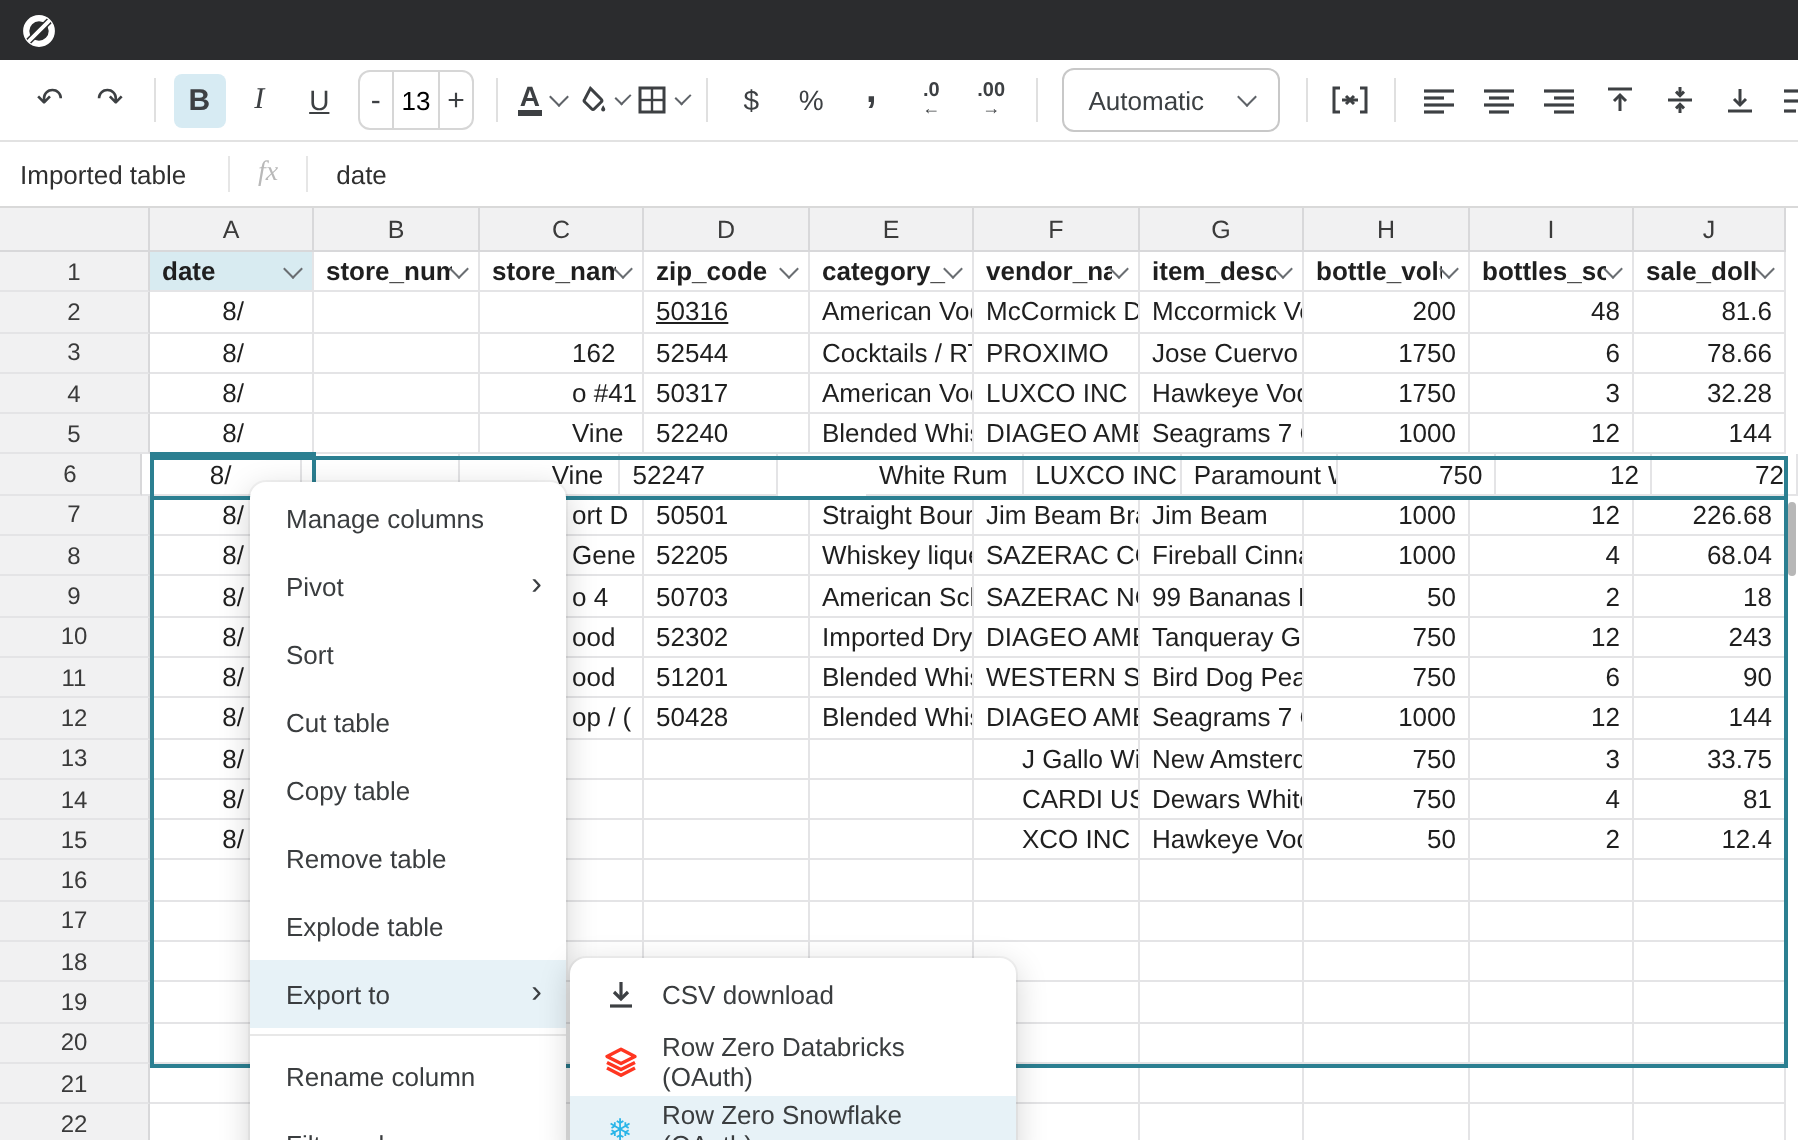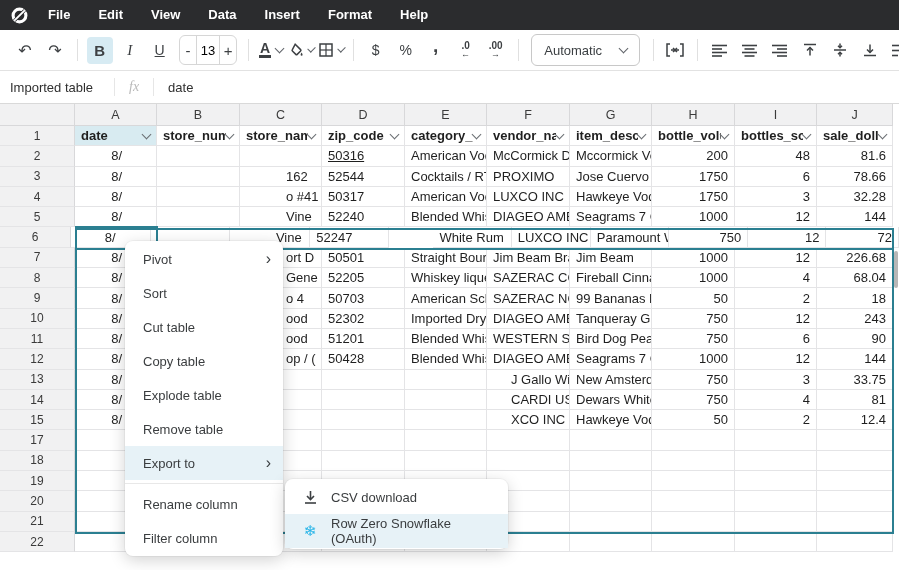--- a/index.html
+++ b/index.html
@@ -92,29 +92,20 @@
 <body>
 
 <div class="topbar">
   <div class="logo">
     <svg width="19" height="19" viewBox="0 0 19 19">
         <circle cx="9.5" cy="9.5" r="6.4" fill="none" stroke="#fff" stroke-width="3.1"></circle>
         <line x1="14.6" y1="4.4" x2="4.4" y2="14.6" stroke="#2b2c2e" stroke-width="3.4"></line>
         <line x1="14.2" y1="4.8" x2="4.8" y2="14.2" stroke="#fff" stroke-width="1.9" stroke-linecap="round"></line>
       </svg>
   </div>
-  <div class="menubar" id="menubar">
-      <div class="mitem">File</div>
-      <div class="mitem">Edit</div>
-      <div class="mitem">View</div>
-      <div class="mitem">Data</div>
-      <div class="mitem">Insert</div>
-      <div class="mitem">Format</div>
-      <div class="mitem">Help</div>
-    </div>
 </div>
 
 <div class="toolbar">
   <div class="tbtn">
       <span style="font-size:16px;">↶</span>
     </div>
   <div class="tbtn">
       <span style="font-size:16px;">↷</span>
     </div>
   <div class="vdiv"></div>
@@ -508,20 +499,33 @@
         <div class="cell" style="width: 82px;"></div>
         <div class="cell" style="width: 83px;"></div>
         <div class="cell" style="width: 82px;"></div>
         <div class="cell fragF" style="width: 83px;">XCO INC</div>
         <div class="cell" style="width: 82px;">Hawkeye Vod</div>
         <div class="cell alr" style="width: 83px;">50</div>
         <div class="cell alr" style="width: 82px;">2</div>
         <div class="cell alr" style="width: 76px;">12.4</div>
       </div>
       <div class="grow">
+        <div class="rowhead">16</div>
+        <div class="cell alr col0" style="width: 82px;"></div>
+        <div class="cell" style="width: 83px;"></div>
+        <div class="cell" style="width: 82px;"></div>
+        <div class="cell" style="width: 83px;"></div>
+        <div class="cell" style="width: 82px;"></div>
+        <div class="cell" style="width: 83px;"></div>
+        <div class="cell" style="width: 82px;"></div>
+        <div class="cell alr" style="width: 83px;"></div>
+        <div class="cell alr" style="width: 82px;"></div>
+        <div class="cell alr" style="width: 76px;"></div>
+      </div>
+      <div class="grow">
         <div class="rowhead">17</div>
         <div class="cell alr col0" style="width: 82px;"></div>
         <div class="cell" style="width: 83px;"></div>
         <div class="cell" style="width: 82px;"></div>
         <div class="cell" style="width: 83px;"></div>
         <div class="cell" style="width: 82px;"></div>
         <div class="cell" style="width: 83px;"></div>
         <div class="cell" style="width: 82px;"></div>
         <div class="cell alr" style="width: 83px;"></div>
         <div class="cell alr" style="width: 82px;"></div>
@@ -595,37 +599,40 @@
     </div>
 
   <div class="ov sel-table"></div>
   <div class="ov sel-colA"></div>
   <div class="ov sel-hline"></div>
   <div class="ov sel-aletter"></div>
   <div class="vscroll-thumb"></div>
 
   <div class="ctxmenu" id="ctxmenu">
       <div class="mi">
+        <span>Manage columns</span>
+      </div>
+      <div class="mi">
         <span>Pivot</span>
         <span class="arrow">›</span>
       </div>
       <div class="mi">
         <span>Sort</span>
       </div>
       <div class="mi">
         <span>Cut table</span>
       </div>
       <div class="mi">
         <span>Copy table</span>
       </div>
       <div class="mi">
+        <span>Remove table</span>
+      </div>
+      <div class="mi">
         <span>Explode table</span>
-      </div>
-      <div class="mi">
-        <span>Remove table</span>
       </div>
       <div class="mi hl">
         <span>Export to</span>
         <span class="arrow">›</span>
       </div>
       <div class="mdiv"></div>
       <div class="mi">
         <span>Rename column</span>
       </div>
       <div class="mi">
@@ -639,20 +646,32 @@
           <svg width="15" height="15" viewBox="0 0 15 15">
             <g stroke="#3d4043" stroke-width="1.6" fill="none">
               <line x1="7.5" y1="1" x2="7.5" y2="9"></line>
               <path d="M4 6 7.5 9.5 11 6"></path>
               <line x1="2" y1="13" x2="13" y2="13"></line>
             </g>
           </svg>
         </span>
         <span>CSV download</span>
       </div>
+      <div class="smi">
+        <span class="ic">
+          <svg width="17" height="16" viewBox="0 0 17 16">
+            <g fill="none" stroke="#ff3621" stroke-width="1.7" stroke-linejoin="round">
+              <path d="M1.5 5.2 8.5 1.6l7 3.6-7 3.6z"></path>
+              <path d="M1.5 8.2l7 3.6 7-3.6"></path>
+              <path d="M1.5 11l7 3.6 7-3.6"></path>
+            </g>
+          </svg>
+        </span>
+        <span>Row Zero Databricks (OAuth)</span>
+      </div>
       <div class="smi hl">
         <span class="ic">
           <span class="snow">❄</span>
         </span>
         <span>Row Zero Snowflake (OAuth)</span>
       </div>
     </div>
 </div>
 
 </body></html>

